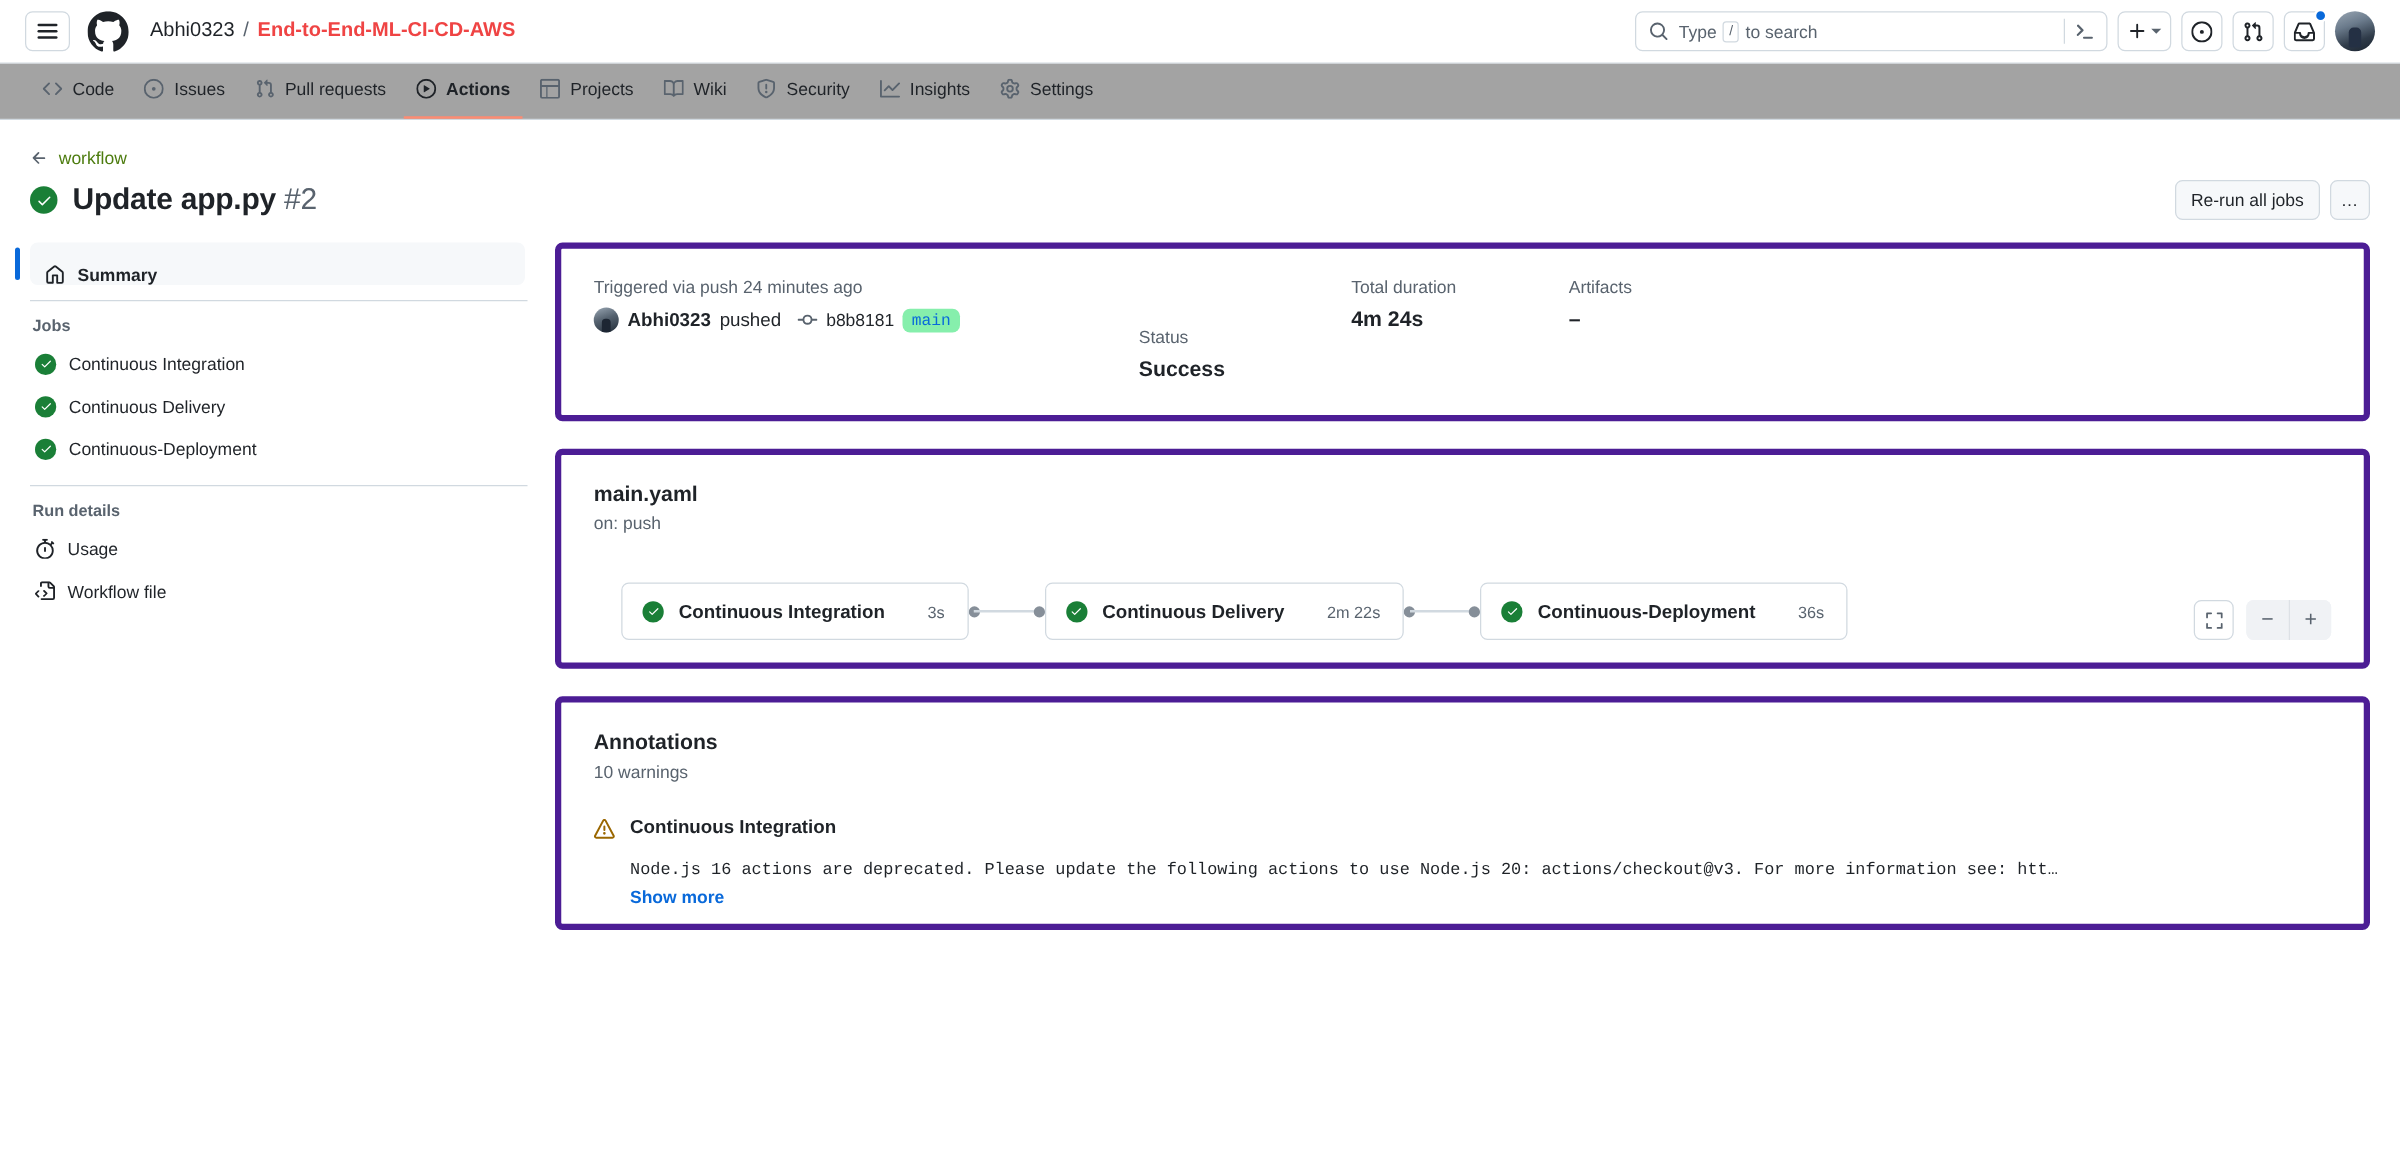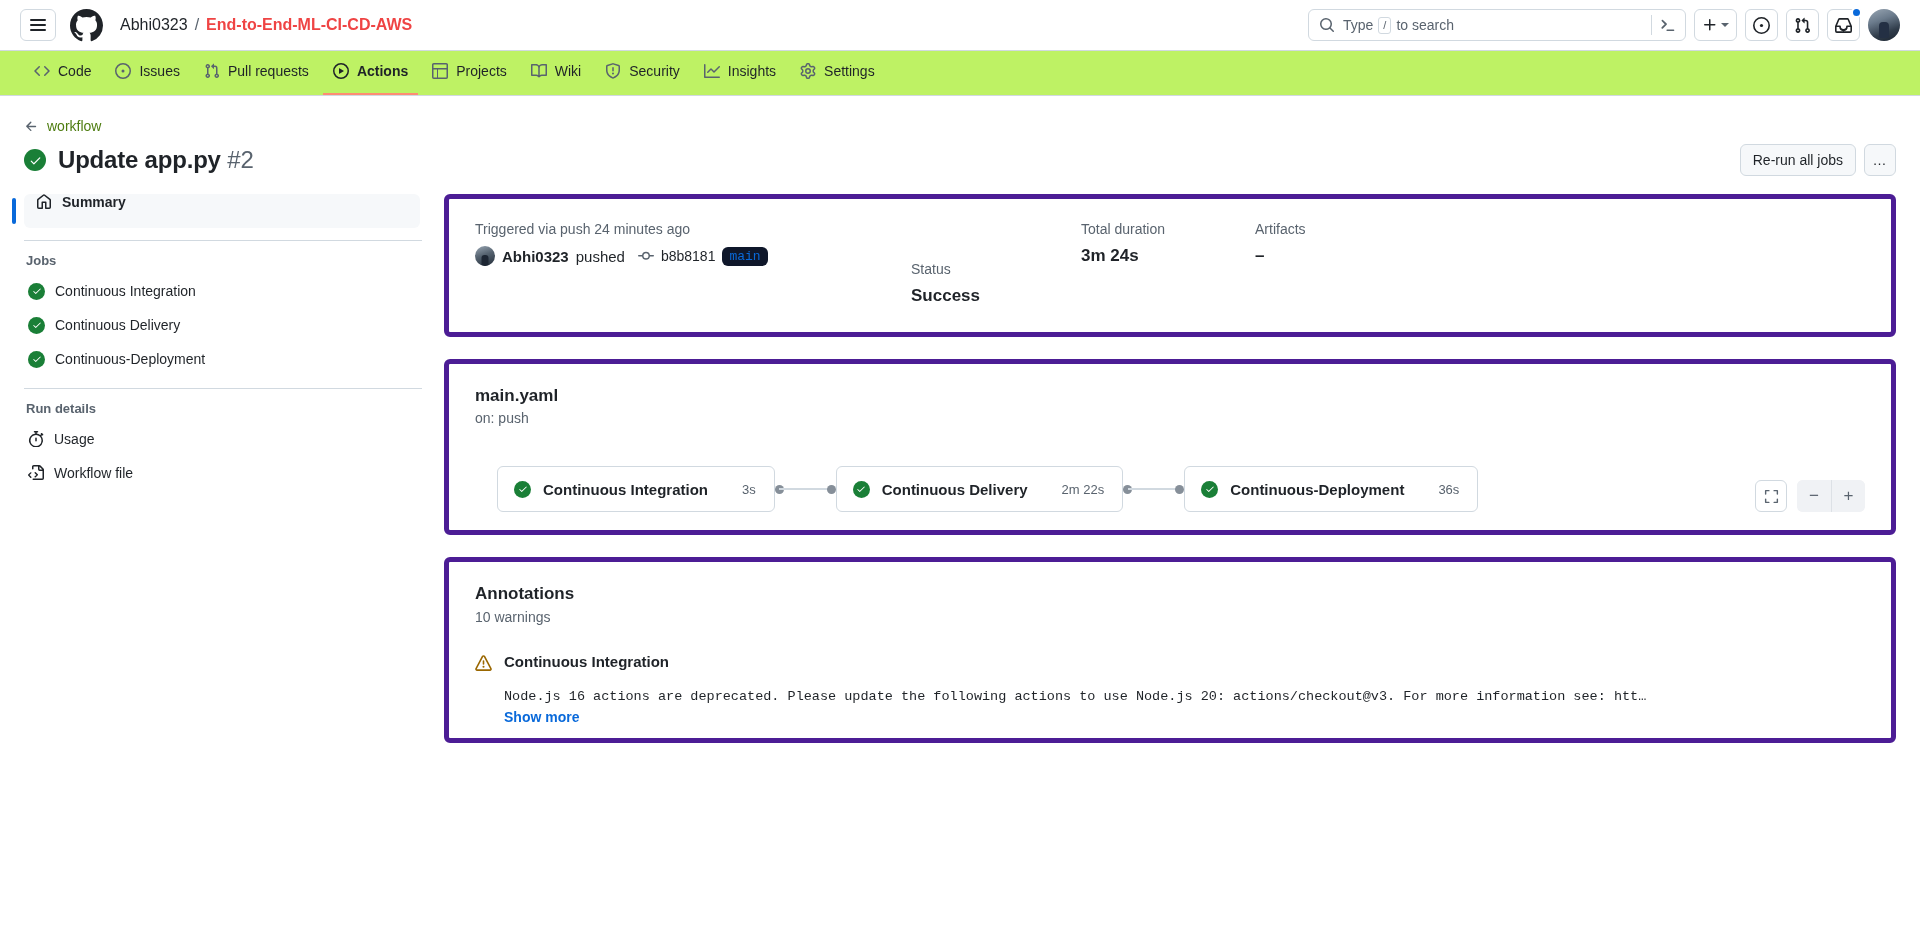--- a/index.html
+++ b/index.html
@@ -63,21 +63,21 @@
     cursor: pointer; flex-shrink: 0; overflow:hidden; position:relative;
   }
   .avatar::after{
     content:""; position:absolute; left:50%; top:42%; transform:translateX(-50%);
     width:10px; height:16px; border-radius:4px 4px 2px 2px; background:#243044;
   }
 
   
   .repo-nav {
     height: 45px;
-    background: #bef264;
+    background: #a3a3a3;
     border-bottom: 1px solid #d1d9e0;
     display: flex; align-items: flex-end;
     padding: 0 24px;
     gap: 4px;
   }
   .nav-item {
     display: flex; align-items: center; gap: 8px;
     padding: 7px 10px 14px 10px;
     font-size: 14px; color: #1f2328; cursor: pointer;
     border-bottom: 2px solid transparent;
@@ -100,21 +100,21 @@
     height: 32px; border: 1px solid #d1d9e0; border-radius: 6px;
     background: #f6f8fa; font-size: 14px; color: #1f2328; cursor: pointer;
     padding: 0 12px; display: flex; align-items: center; font-family: inherit;
   }
   .btn-icon { width: 32px; justify-content: center; padding: 0; letter-spacing: 1px;}
 
   
   .layout { display: flex; padding: 18px 24px 0 24px; gap: 24px; }
   .sidebar { width: 396px; flex-shrink: 0; }
   .side-link {
-    display: flex; align-items: flex-start; gap: 10px;
+    display: flex; align-items: flex-end; gap: 10px;
     height: 34px; padding: 0 12px; border-radius: 6px;
     font-size: 14px; color: #1f2328; cursor: pointer; position: relative;
     text-decoration: none;
   }
   .side-link.active { background: #f6f8fa; font-weight: bold; }
   .side-link.active::before {
     content: ""; position: absolute; left: -12px; top: 4px;
     width: 4px; height: 26px; border-radius: 6px; background: #0969da;
   }
   .side-div { height: 1px; background: #d1d9e0; margin: 12px 0 12px 0; width: 398px;}
@@ -144,21 +144,21 @@
   .mini-avatar {
     width: 20px; height: 20px; border-radius: 50%;
     background: linear-gradient(160deg,#9aa7b4 0%,#55626f 45%,#222c38 100%);
     flex-shrink: 0; position: relative; overflow: hidden;
   }
   .mini-avatar::after{ content:""; position:absolute; left:50%; top:45%; transform:translateX(-50%);
     width:7px; height:11px; border-radius:3px 3px 1px 1px; background:#1d2633;}
   .pusher { font-weight: bold; }
   .commit-sha { font-size: 14px; color: #1f2328; }
   .branch-badge {
-    background: #0f172a; color: #0969da; border-radius: 6px;
+    background: #86efac; color: #0969da; border-radius: 6px;
     font-size: 13px; padding: 2px 7px; font-family: "Liberation Mono", monospace;
   }
 
   
   .graph-card { padding: 22px 26px 18px 26px; background: #ffffff; position: relative; }
   .yaml-title { font-size: 17px; font-weight: bold; }
   .yaml-sub { font-size: 14px; color: #59636e; margin-top: 4px; }
   .graph-row { display: flex; align-items: center; margin-top: 40px; padding-left: 22px;}
   .node {
     border: 1px solid #d1d9e0; border-radius: 6px; background: #ffffff;
@@ -414,21 +414,21 @@
             <span class="commit-sha">b8b8181</span>
             <span class="branch-badge">main</span>
           </div>
         </div>
         <div class="sum-col-status">
           <div class="sum-label">Status</div>
           <div class="sum-value">Success</div>
         </div>
         <div class="sum-col-duration">
           <div class="sum-label">Total duration</div>
-          <div class="sum-value">3m 24s</div>
+          <div class="sum-value">4m 24s</div>
         </div>
         <div>
           <div class="sum-label">Artifacts</div>
           <div class="sum-value">–</div>
         </div>
       </div>
     </div>
 
     <div class="card graph-card">
       <div class="yaml-title">main.yaml</div>

